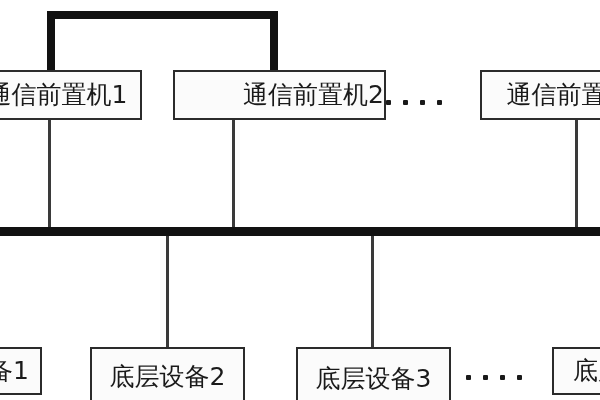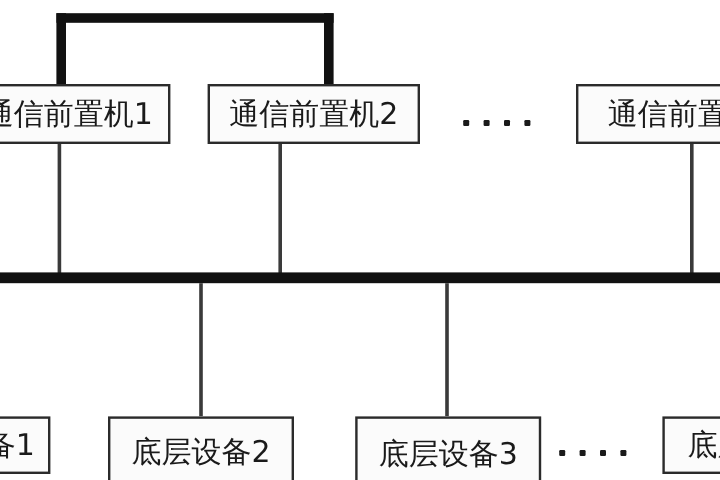--- a/index.html
+++ b/index.html
@@ -71,21 +71,21 @@
 <div id="canvas">
 
   <div class="line-h" style="left:47px; top:11px; width:231px; height:8px;"></div>
   <div class="line-v" style="left:47px; top:11px; width:8px; height:61px;"></div>
   <div class="line-v" style="left:270px; top:11px; width:8px; height:61px;"></div>
 
   <div class="node" style="left:-28px; top:70px; width:170px; height:50px;">
     <span class="label">通信前置机1</span>
   </div>
 
-  <div class="node" style="left:173px; top:70px; width:177px; height:50px;">
+  <div class="node" style="left:173px; top:70px; width:213px; height:50px;justify-content:flex-end;">
     <span class="label">通信前置机2</span>
   </div>
 
   <div class="dots" style="left:386px; top:100px;">
     <i></i>
     <i></i>
     <i></i>
     <i></i>
   </div>
 

